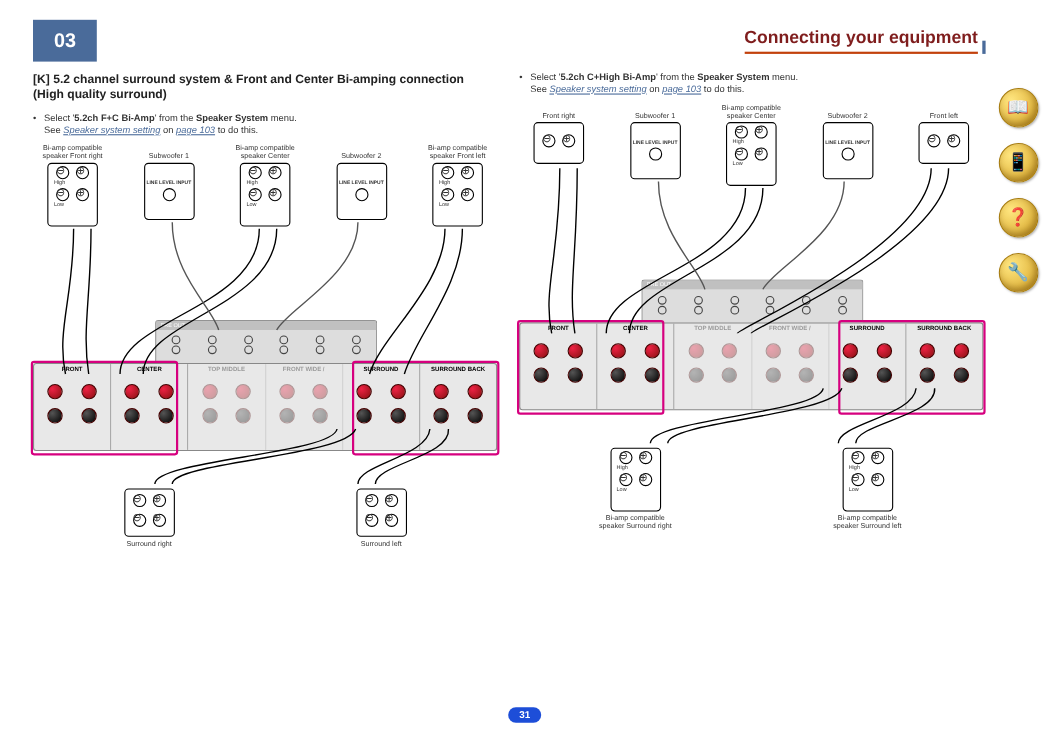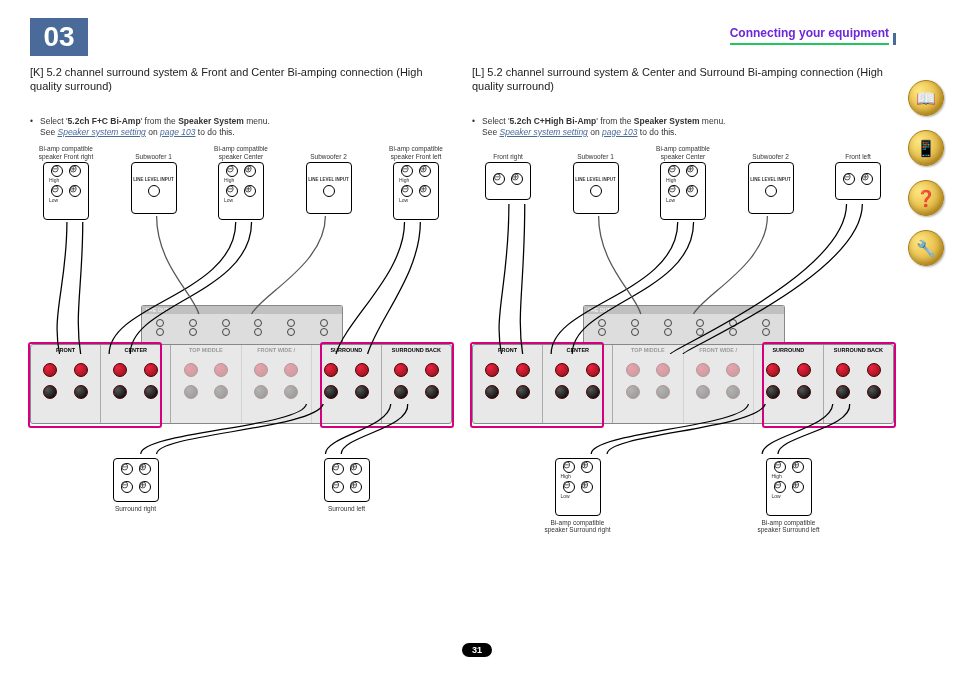--- a/index.html
+++ b/index.html
@@ -29,33 +29,33 @@
   }
   .chapter-badge {
     position: absolute;
     top: 0;
     left: 0;
     width: 58px;
     height: 38px;
     background: #4a6b9a;
     color: #fff;
     font-weight: bold;
-    font-size: 28px;
+    font-size: 18px;
     display: flex;
     align-items: center;
     justify-content: center;
   }
   .section-title {
     position: absolute;
     top: 8px;
     right: 5px;
     font-weight: bold;
-    font-size: 12px;
-    color: #6d28d9;
-    border-bottom: 2px solid #22c55e;
+    font-size: 16px;
+    color: #7f1d1d;
+    border-bottom: 2px solid #c2410c;
     padding-bottom: 3px;
   }
   .section-title::after {
     content: "";
     position: absolute;
     right: -7px;
     bottom: -2px;
     width: 3px;
     height: 12px;
     background: #4a6b9a;
@@ -67,22 +67,22 @@
     right: 60px;
     display: flex;
     gap: 20px;
   }
   .col {
     flex: 1;
     min-width: 0;
   }
   .col h2 {
     font-size: 11px;
-    font-weight: normal;
-    margin: 0 0 22px 0;
+    font-weight: bold;
+    margin: 0 0 8px 0;
     line-height: 1.3;
     color: #222;
   }
   .instr {
     font-size: 8.5px;
     line-height: 1.3;
     padding-left: 10px;
     position: relative;
   }
   .instr::before {
@@ -272,21 +272,21 @@
   
   .cables svg {
     position: absolute; top: 0; left: 0; width: 100%; height: 100%;
     pointer-events: none;
   }
   .page-num {
     position: absolute;
     bottom: 18px;
     left: 50%;
     transform: translateX(-50%);
-    background: #000000;
+    background: #1d4ed8;
     color: #fff;
     font-size: 9px;
     font-weight: bold;
     padding: 2px 10px;
     border-radius: 8px;
   }
   
   .side-icons {
     position: absolute;
     right: 10px;
@@ -539,21 +539,20 @@
               <path d="M 105 310 C 105 288, 258 283, 262 260"></path>
               <path d="M 280 310 C 280 292, 340 285, 342 260"></path>
               <path d="M 295 310 C 295 292, 360 285, 358 260"></path>
             </g>
           </svg>
         </div>
       </div>
     </div>
 
     <div class="col">
-      <h2>[L] 5.2 channel surround system &amp; Center and Surround Bi-amping connection (High quality surround)</h2>
       <div class="instr">
         <span>Select '</span><b>5.2ch C+High Bi-Amp</b><span>' from the </span><b>Speaker System</b><span> menu.</span><br>
         <span>See </span><span class="link">Speaker system setting</span><span> on </span><span class="link">page 103</span><span> to do this.</span>
       </div>
 
       <div class="diagram">
         <div class="sp-row" id="l-top">
             <div class="sp">
               <div class="lbl">Front right</div>
               <div class="sp-box" style="height: 36px;">

